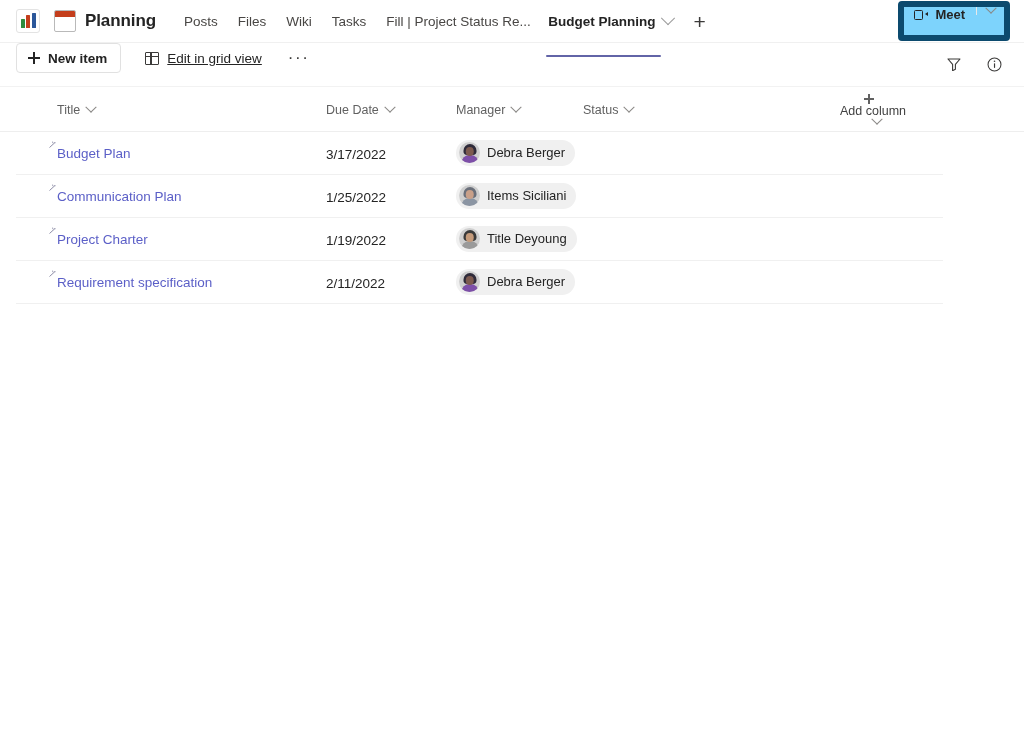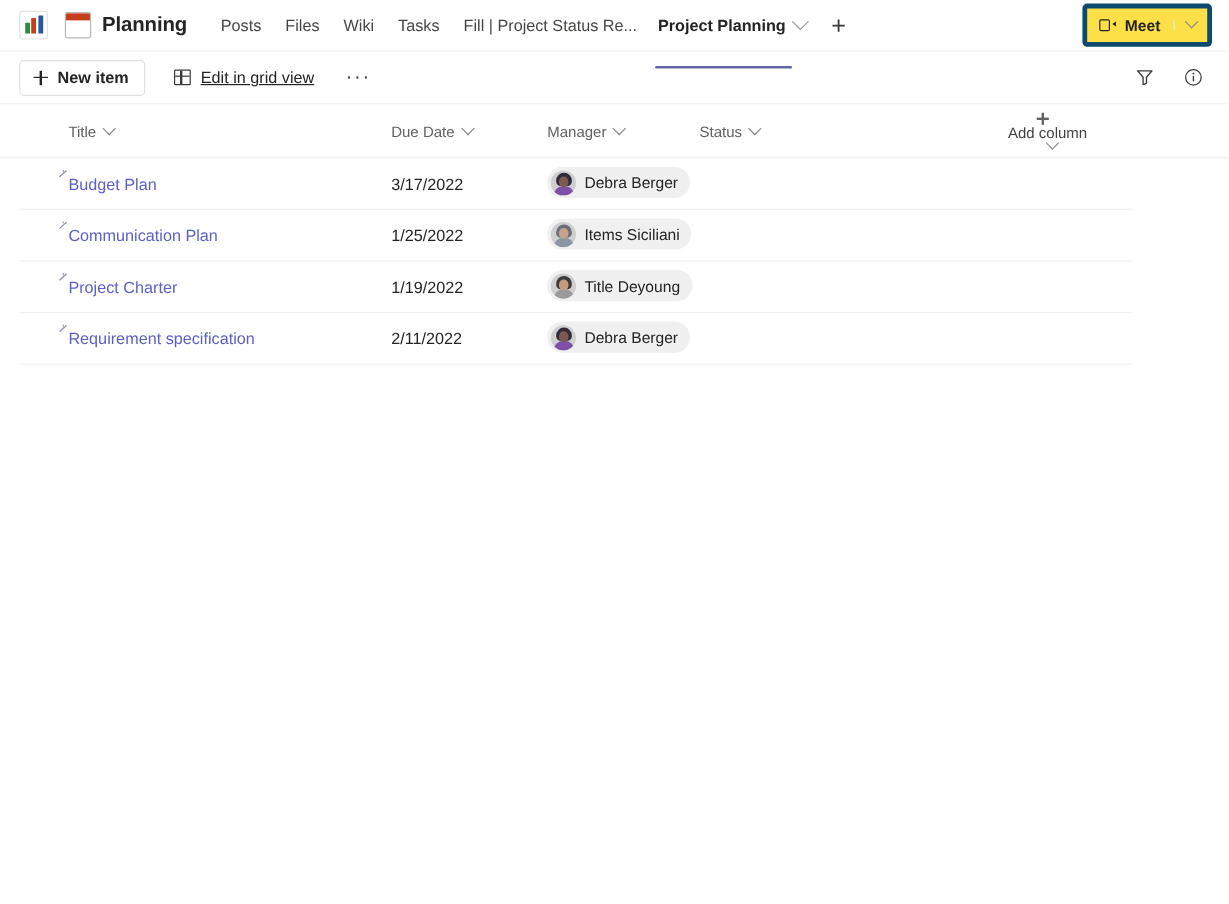--- a/index.html
+++ b/index.html
@@ -129,25 +129,25 @@
     font-weight: 300;
   }
 
   .tabbar-right {
     margin-left: auto;
     display: flex;
     align-items: center;
   }
   .meet-group {
     display: flex;
-    align-items: center;
+    align-items: flex-start;
     height: 28px;
-    border: 4px solid #0c4a6e;
+    border: 6px solid #0c4a6e;
     border-radius: 4px;
-    background: #fde047;
+    background: #7dd3fc;
     overflow: hidden;
   }
   .meet-btn {
     display: flex; align-items: center; gap: 7px;
     padding: 0 11px 0 10px;
     font-size: 13px;
     font-weight: bold;
     color: #242424;
     cursor: pointer;
     white-space: nowrap;
@@ -178,21 +178,20 @@
     border-left: 1px solid #e8e8e8;
     display: flex; align-items: center; justify-content: center;
     cursor: pointer;
   }
   .meet-caret .chev { margin-left: 0; width: 7px; height: 7px; border-width: 1.2px; }
 
   
   .cmdbar {
     height: 44px;
     display: flex;
-    align-items: center;
     padding: 0 14px 0 16px;
     box-sizing: border-box;
     background: #ffffff;
     border-bottom: 1px solid #f2f2f2;
   }
   .newitem {
     display: flex; align-items: center; gap: 8px;
     height: 30px;
     padding: 0 13px 0 11px;
     border: 1px solid #e1e1e1;
@@ -441,21 +440,21 @@
     <div class="tab">
       <span>Wiki</span>
     </div>
     <div class="tab">
       <span>Tasks</span>
     </div>
     <div class="tab truncated">
       <span>Fill | Project Status Re...</span>
     </div>
     <div class="tab active">
-      <span>Project Planning</span>
+      <span>Budget Planning</span>
       <span class="chev"></span>
     </div>
     <div class="plus-tab">+</div>
   </div>
 
   <div class="tabbar-right">
     <div class="meet-group">
       <div class="meet-btn">
         <span class="cam"></span>
         <span>Meet</span>

